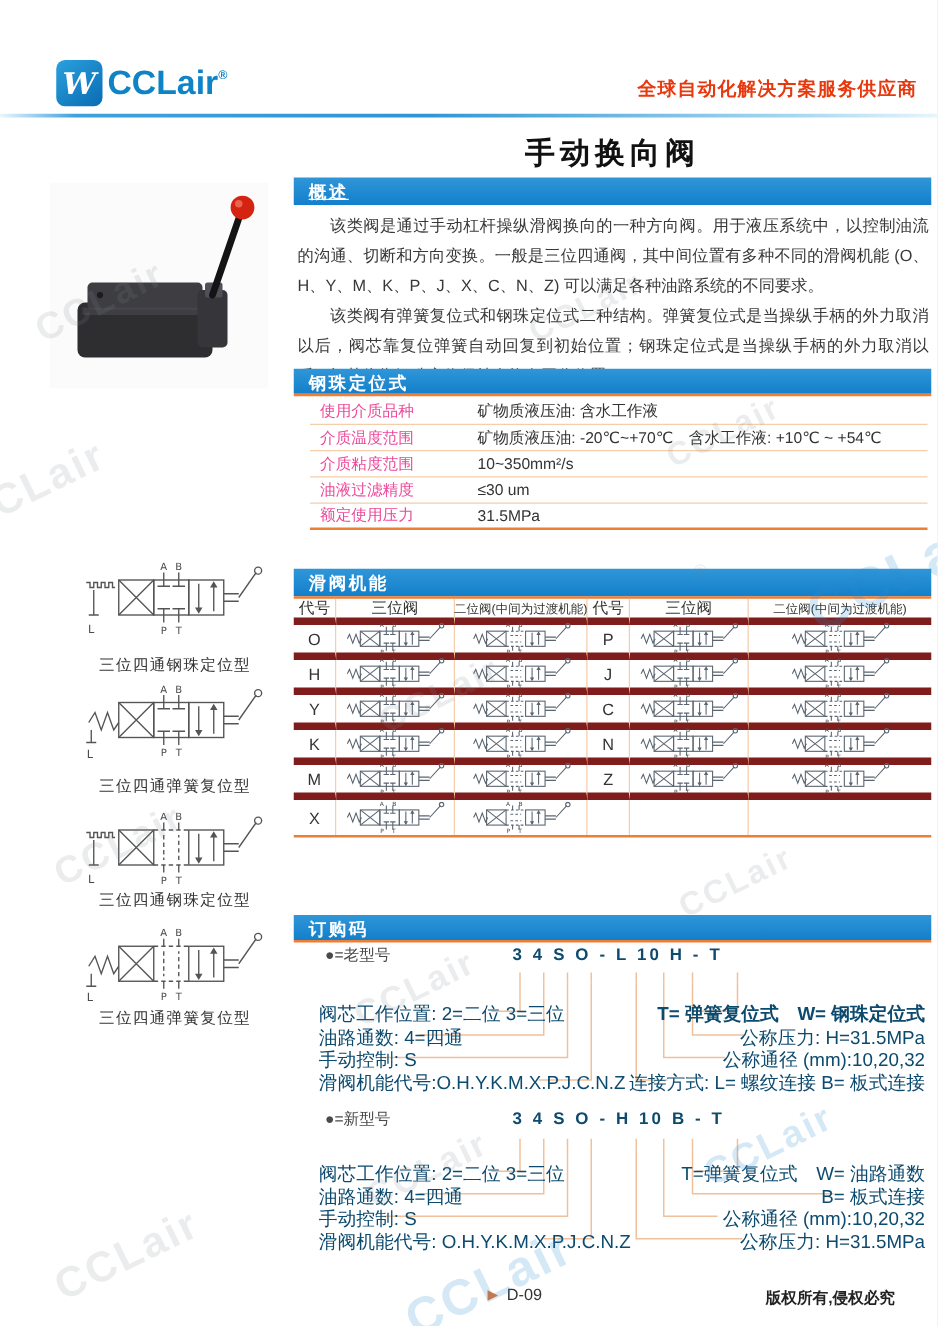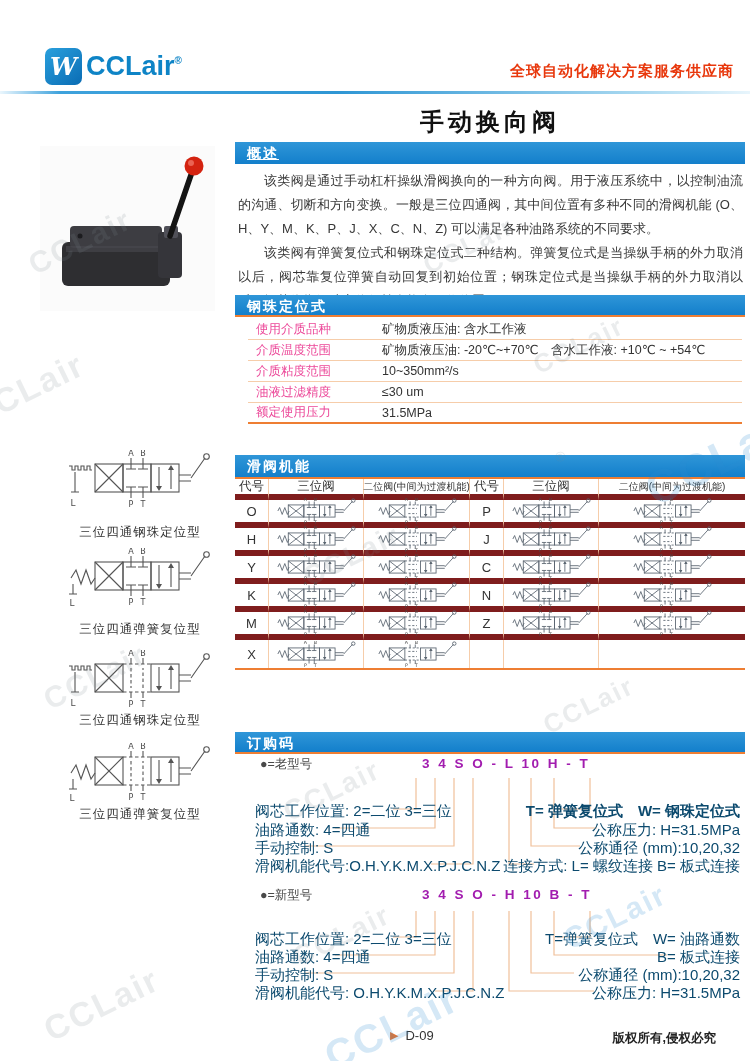--- a/index.html
+++ b/index.html
@@ -55,21 +55,21 @@
 
   
   .photo{position:absolute;left:40px;top:146px;}
   .diag{position:absolute;width:160px;height:75px;}
   .diag-label{position:absolute;width:180px;text-align:center;font-size:12.5px;color:#333;letter-spacing:1px;}
 
   
   .oblock{position:absolute;left:235px;width:510px;}
   .olines{position:absolute;left:0;top:0;}
   .legend{position:absolute;left:25px;font-size:12.5px;color:#4a4a4a;}
-  .ocode{position:absolute;left:187px;font-size:13.5px;font-weight:bold;letter-spacing:2.5px;color:#a21caf;white-space:nowrap;}
+  .ocode{position:absolute;left:175px;font-size:13.5px;font-weight:bold;letter-spacing:2.5px;color:#0c4a6e;white-space:nowrap;}
   .olabel{position:absolute;font-size:15px;color:#0c4a6e;white-space:nowrap;}
   .olabel.l{left:20px;}
   .olabel.r{right:5px;}
 
   
   .pageno{position:absolute;left:390px;top:1028px;display:flex;align-items:center;font-size:13px;color:#333;}
   .tri{color:#e87430;font-size:11px;margin-right:7px;}
   .copyright{position:absolute;right:34px;top:1030px;font-size:12.5px;font-weight:bold;color:#222;}
 
   

